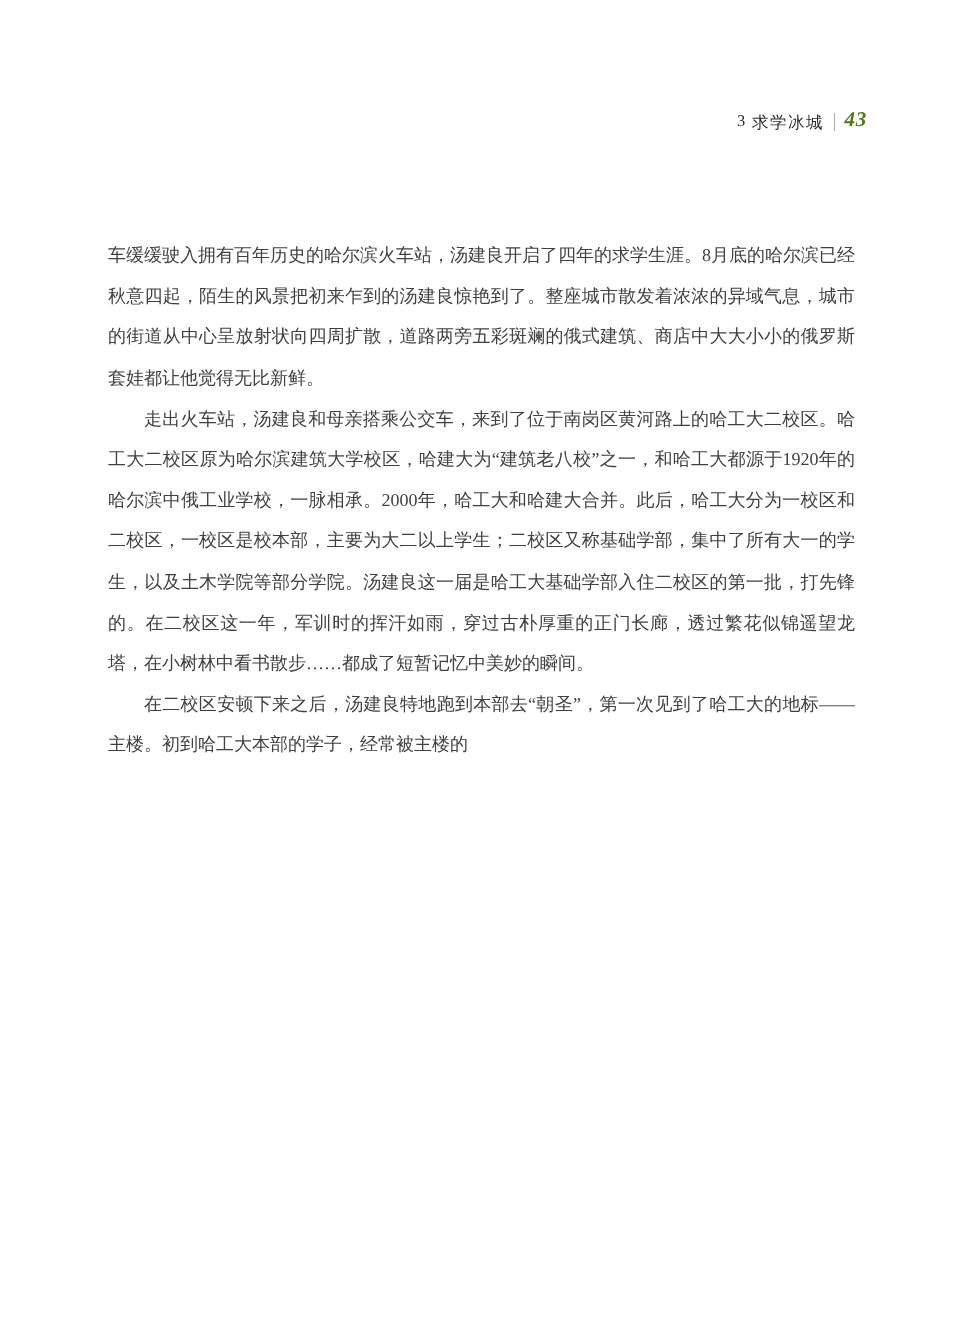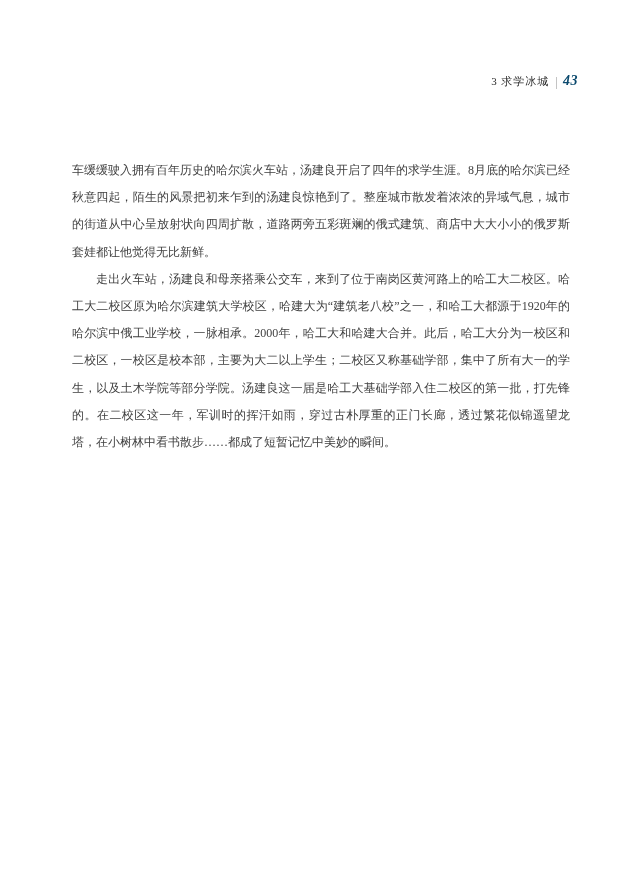--- a/index.html
+++ b/index.html
@@ -37,21 +37,21 @@
   .running-header .divider {
     color: #9a9a9a;
     margin: 0 5px 0 6px;
     font-size: 11px;
     transform: scaleY(1.2);
   }
   .running-header .page-num {
     font-style: italic;
     font-weight: bold;
     font-size: 14px;
-    color: #0c4a6e;
+    color: #4d7c0f;
     font-family: "Liberation Serif", "DejaVu Serif", serif;
   }
   .body-text {
     position: absolute;
     top: 157px;
     left: 72px;
     width: 498px;
     font-size: 12px;
     line-height: 27.2px;
     color: #404040;
@@ -74,15 +74,16 @@
   <div class="running-header">
     <span class="ch-num">3</span>
     <span class="ch-title">求学冰城</span>
     <span class="divider">|</span>
     <span class="page-num">43</span>
   </div>
 
   <div class="body-text" id="body-text">
       <p class="">车缓缓驶入拥有百年历史的哈尔滨火车站，汤建良开启了四年的求学生涯。8月底的哈尔滨已经秋意四起，陌生的风景把初来乍到的汤建良惊艳到了。整座城市散发着浓浓的异域气息，城市的街道从中心呈放射状向四周扩散，道路两旁五彩斑斓的俄式建筑、商店中大大小小的俄罗斯套娃都让他觉得无比新鲜。</p>
       <p class="indent">走出火车站，汤建良和母亲搭乘公交车，来到了位于南岗区黄河路上的哈工大二校区。哈工大二校区原为哈尔滨建筑大学校区，哈建大为“建筑老八校”之一，和哈工大都源于1920年的哈尔滨中俄工业学校，一脉相承。2000年，哈工大和哈建大合并。此后，哈工大分为一校区和二校区，一校区是校本部，主要为大二以上学生；二校区又称基础学部，集中了所有大一的学生，以及土木学院等部分学院。汤建良这一届是哈工大基础学部入住二校区的第一批，打先锋的。在二校区这一年，军训时的挥汗如雨，穿过古朴厚重的正门长廊，透过繁花似锦遥望龙塔，在小树林中看书散步……都成了短暂记忆中美妙的瞬间。</p>
+      <p class="indent">在二校区安顿下来之后，汤建良特地跑到本部去“朝圣”，第一次见到了哈工大的地标——主楼。初到哈工大本部的学子，经常被主楼的</p>
     </div>
 
 </div>
 
 </body></html>

